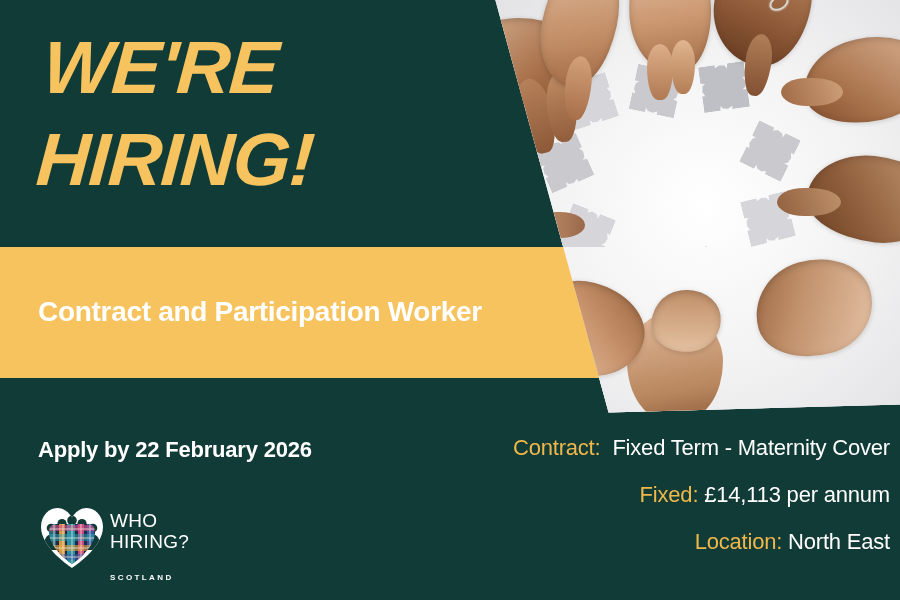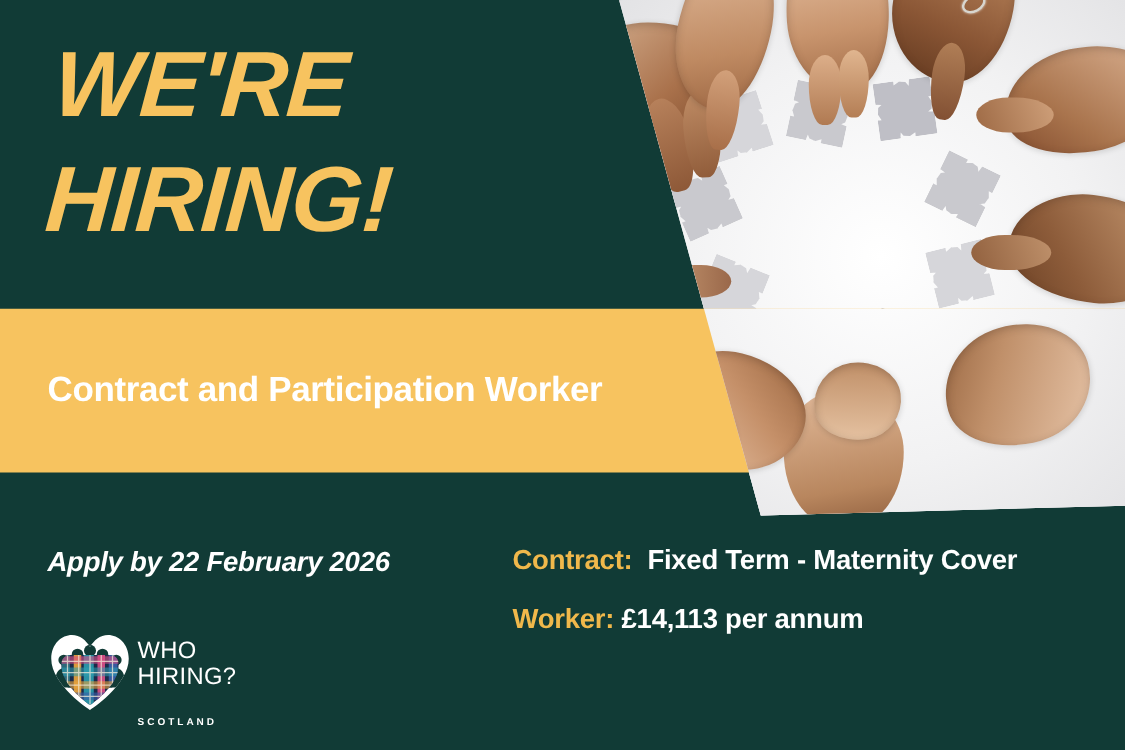--- a/index.html
+++ b/index.html
@@ -120,39 +120,39 @@
     letter-spacing:-0.3px;
     white-space:nowrap;
   }
 
   
   .apply-by {
     position:absolute;
     left:38px; top:437px;
     color:#ffffff;
     font-weight:bold;
-    font-style:italic;
     font-size:22px;
     letter-spacing:-0.2px;
     white-space:nowrap;
   }
 
   
   .details {
     position:absolute;
     left:410px; top:435px;
     width:480px;
   }
   .detail-row {
     font-size:22px;
-    font-weight:bold;
+    font-weight:normal;
     letter-spacing:-0.2px;
     white-space:nowrap;
     margin-bottom:21px;
     color:#ffffff;
+    text-align:right;
   }
   .detail-row .label { color:#f0b84b; }
   .detail-row .value { color:#ffffff; }
   .detail-row.contract .value { margin-left:6px; }
 
   
   .logo {
     position:absolute;
     left:38px; top:506px;
     width:160px; height:68px;
@@ -258,22 +258,26 @@
   <div class="job-title">Contract and Participation Worker</div>
 
   <div class="apply-by">Apply by 22 February 2026</div>
 
   <div class="details">
     <div class="detail-row contract">
       <span class="label">Contract:</span>
       <span class="value">Fixed Term - Maternity Cover</span>
     </div>
     <div class="detail-row">
-      <span class="label">Worker:</span>
+      <span class="label">Fixed:</span>
       <span class="value">£14,113 per annum</span>
+    </div>
+    <div class="detail-row">
+      <span class="label">Location:</span>
+      <span class="value">North East</span>
     </div>
   </div>
 
   <div class="logo">
     <svg width="68" height="64" viewBox="0 0 68 64">
       <defs>
         <clipPath id="heartClip">
           <path d="M34 62 C34 62 3 42 3 21 C3 9 11.5 2 19.5 2 C26 2 31 6.5 34 11.5 C37 6.5 42 2 48.5 2 C56.5 2 65 9 65 21 C65 42 34 62 34 62 Z"></path>
         </clipPath>
         <clipPath id="tartanClip">

